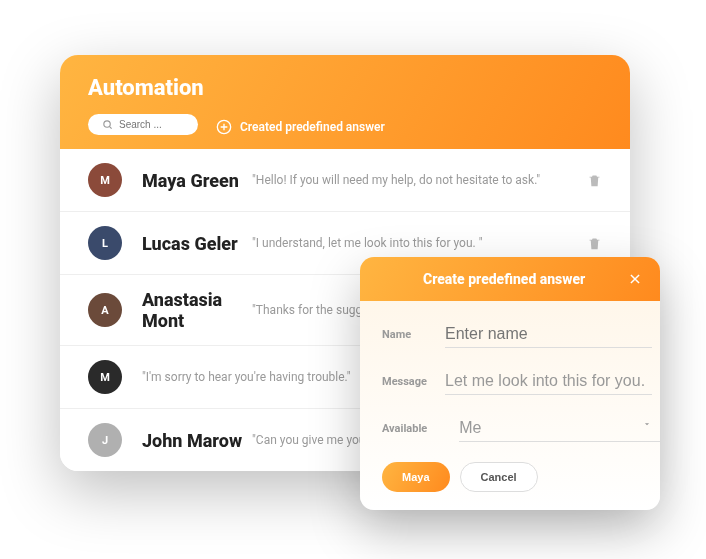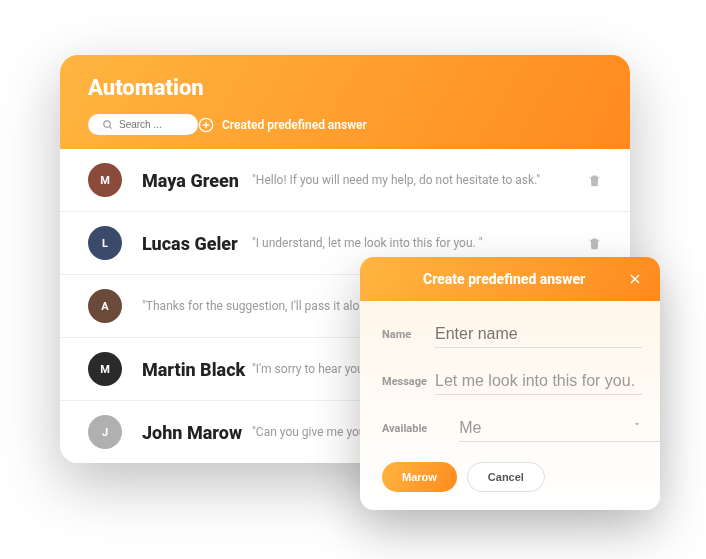--- a/index.html
+++ b/index.html
@@ -26,22 +26,22 @@
   padding: 20px 28px 14px 28px;
 }
 .card-title {
   color: #fff;
   font-size: 22px;
   font-weight: 800;
   margin-bottom: 14px;
 }
 .header-row {
   display: flex;
-  align-items: center;
-  gap: 0;
+  align-items: flex-end;
+  gap: 18px;
 }
 .search-box {
   background: #fff;
   border-radius: 999px;
   padding: 5px 14px;
   display: flex;
   align-items: center;
   gap: 6px;
   width: 110px;
 }
@@ -136,21 +136,21 @@
   font-size: 14px;
   font-weight: 800;
   margin-left: 45px;
 }
 .close-icon {
   width: 14px;
   height: 14px;
   cursor: pointer;
 }
 .modal-body {
-  padding: 20px 18px 18px 22px;
+  padding: 20px 8px 18px 22px;
 }
 .form-row {
   display: flex;
   align-items: center;
   margin-bottom: 20px;
 }
 .form-label {
   width: 70px;
   font-size: 11px;
   font-weight: 700;
@@ -236,25 +236,25 @@
       <div class="row">
         <div class="avatar" style="background: rgb(58, 74, 107);">L</div>
         <div class="name">Lucas Geler</div>
         <div class="msg">"I understand, let me look into this for you. "</div>
         <svg viewBox="0 0 24 24" class="trash">
           <path fill="#bbb" d="M6 7h12l-1 14H7L6 7zm3-3h6l1 2H8l1-2zM4 6h16v1H4z"></path>
         </svg>
       </div>
       <div class="row">
         <div class="avatar" style="background: rgb(107, 74, 58);">A</div>
+        <div class="name">Anastasia Mont</div>
         <div class="msg">"Thanks for the suggestion, I'll pass it along."</div>
       </div>
       <div class="row">
         <div class="avatar" style="background: rgb(42, 42, 42);">M</div>
-        <div class="name">Martin Black</div>
         <div class="msg">"I'm sorry to hear you're having trouble."</div>
       </div>
       <div class="row">
         <div class="avatar" style="background: rgb(176, 176, 176);">J</div>
         <div class="name">John Marow</div>
         <div class="msg">"Can you give me your order number?"</div>
       </div>
     </div>
 </div>
 
@@ -276,17 +276,17 @@
       <input class="form-field" value="Let me look into this for you." style="">
     </div>
     <div class="form-row select-row">
       <div class="form-label">Available</div>
       <input class="form-field" readonly="" value="Me" style="">
       <svg class="chevron" viewBox="0 0 24 24" fill="#999">
           <path d="M7 10l5 5 5-5z"></path>
         </svg>
     </div>
     <div class="modal-actions">
-      <button class="btn btn-save">Marow</button>
+      <button class="btn btn-save">Maya</button>
       <button class="btn btn-cancel">Cancel</button>
     </div>
   </div>
 </div>
 
 </body></html>

